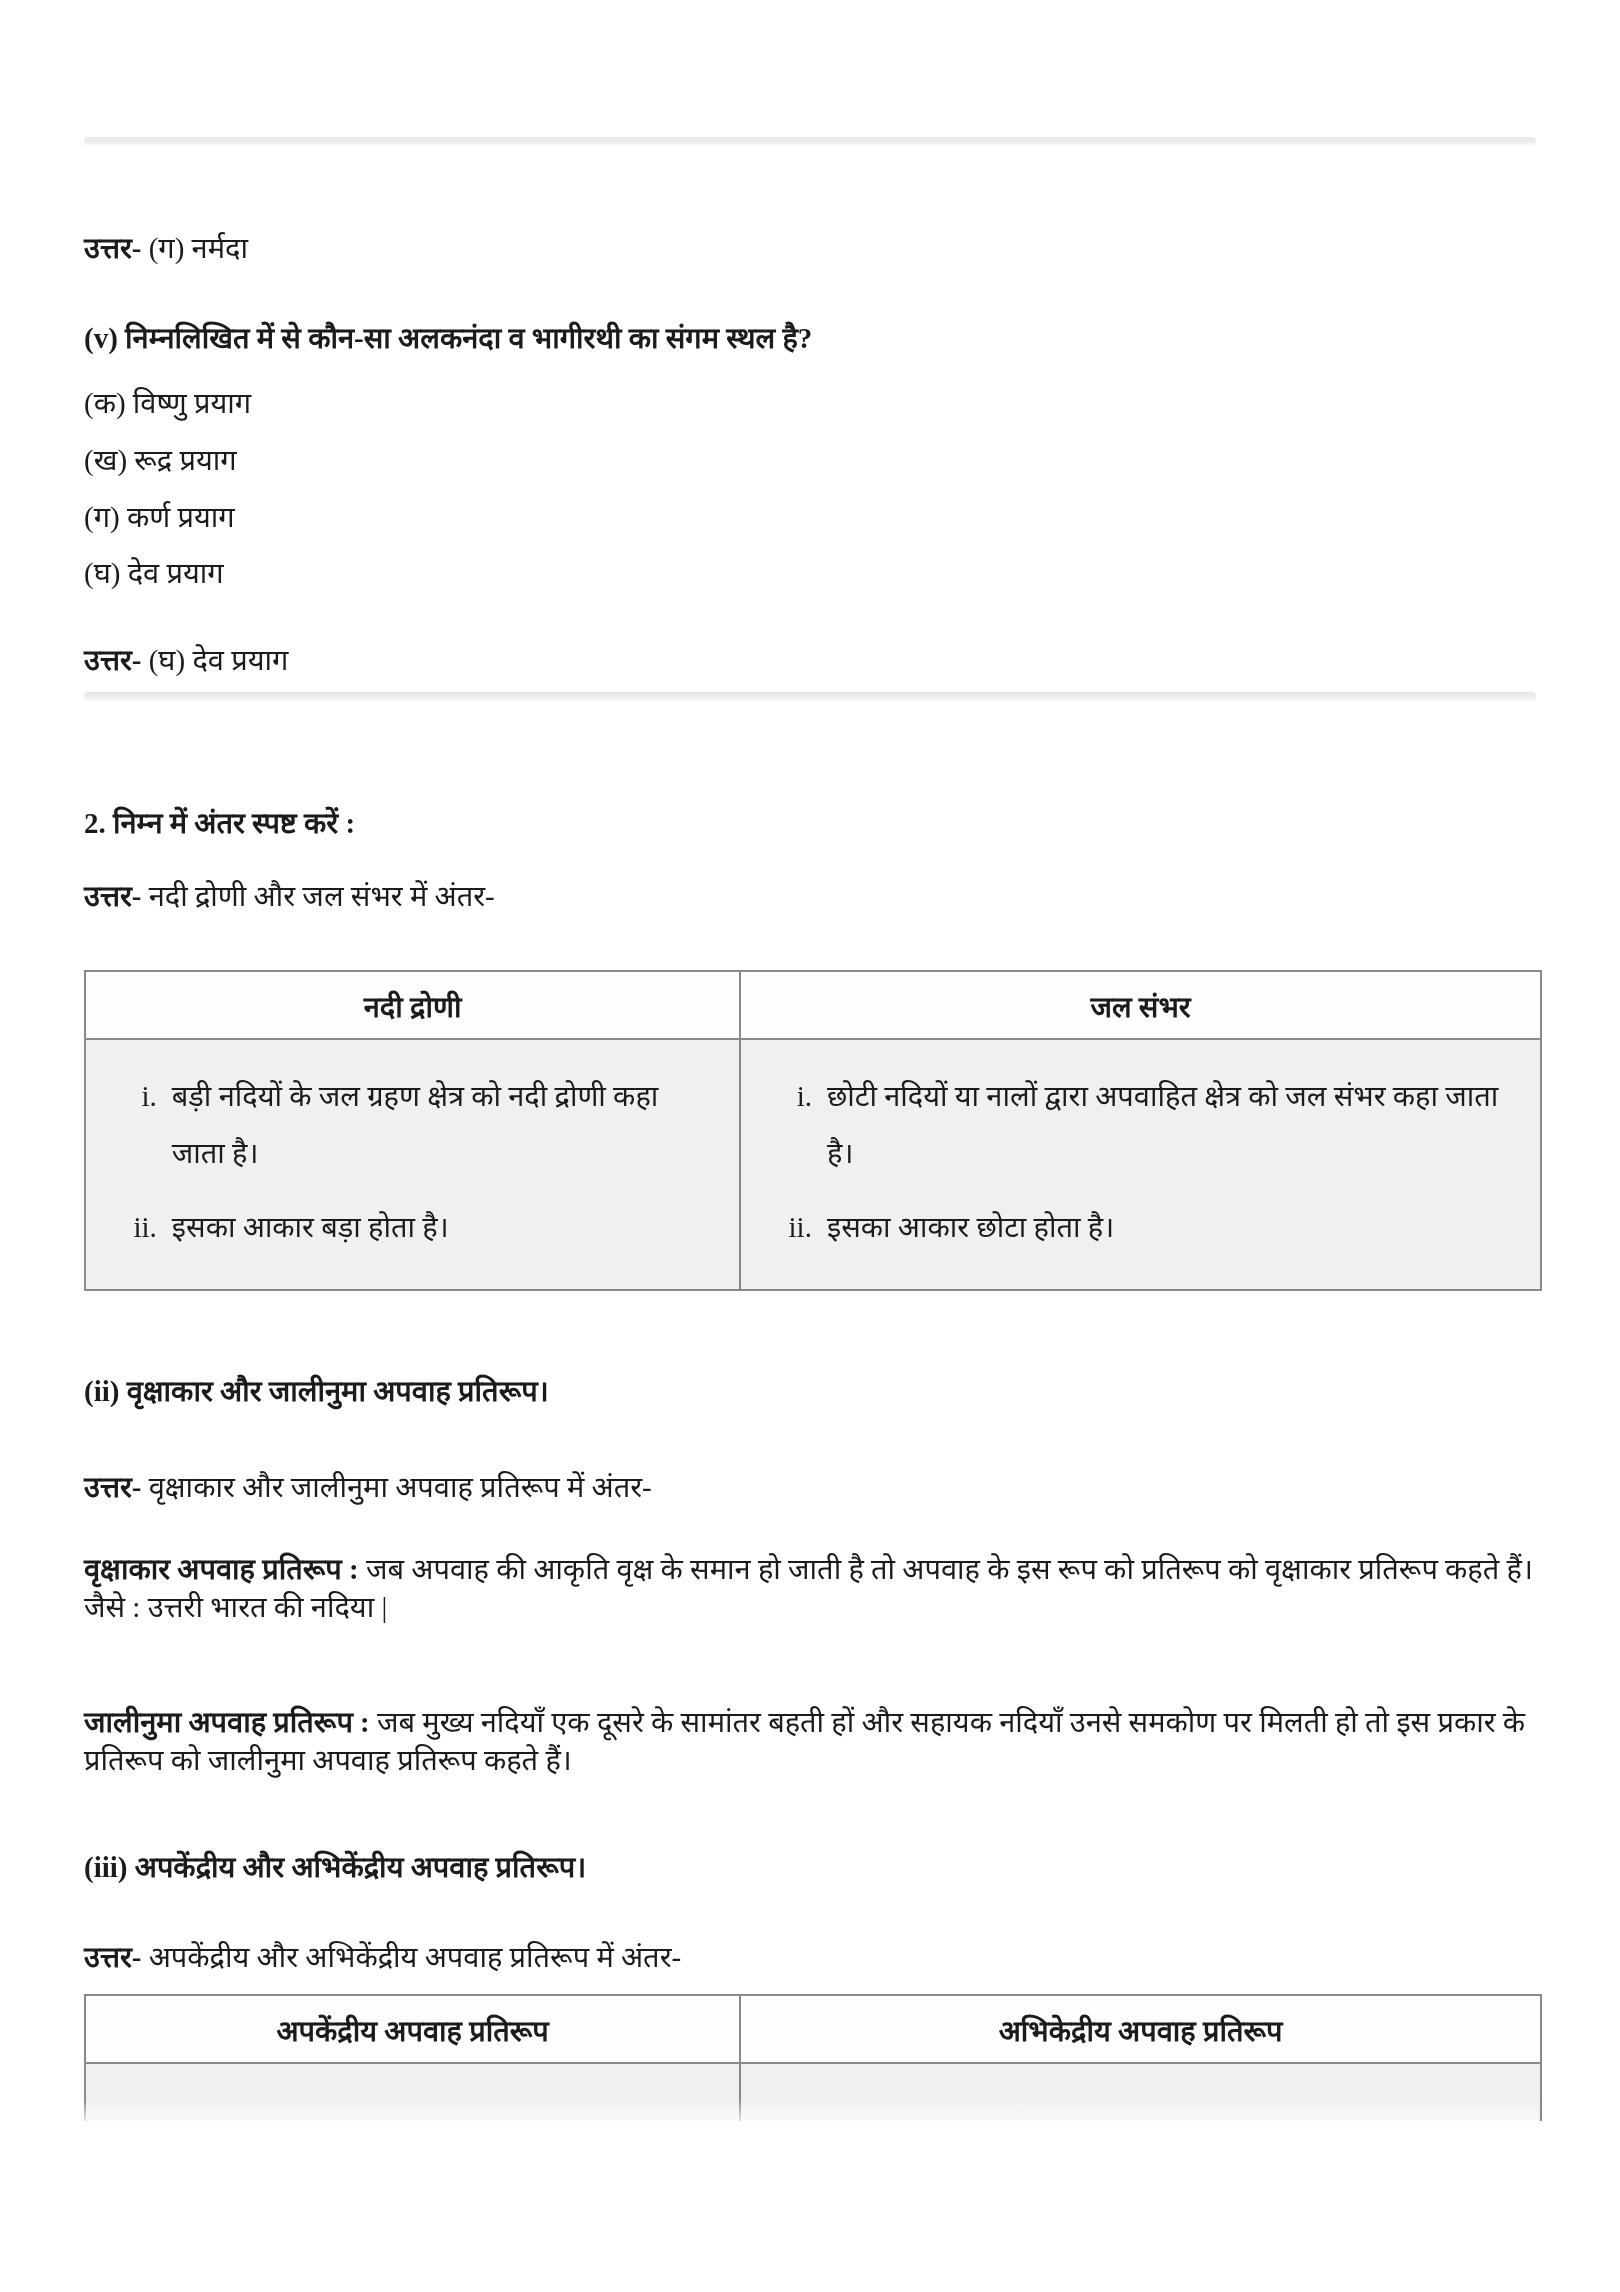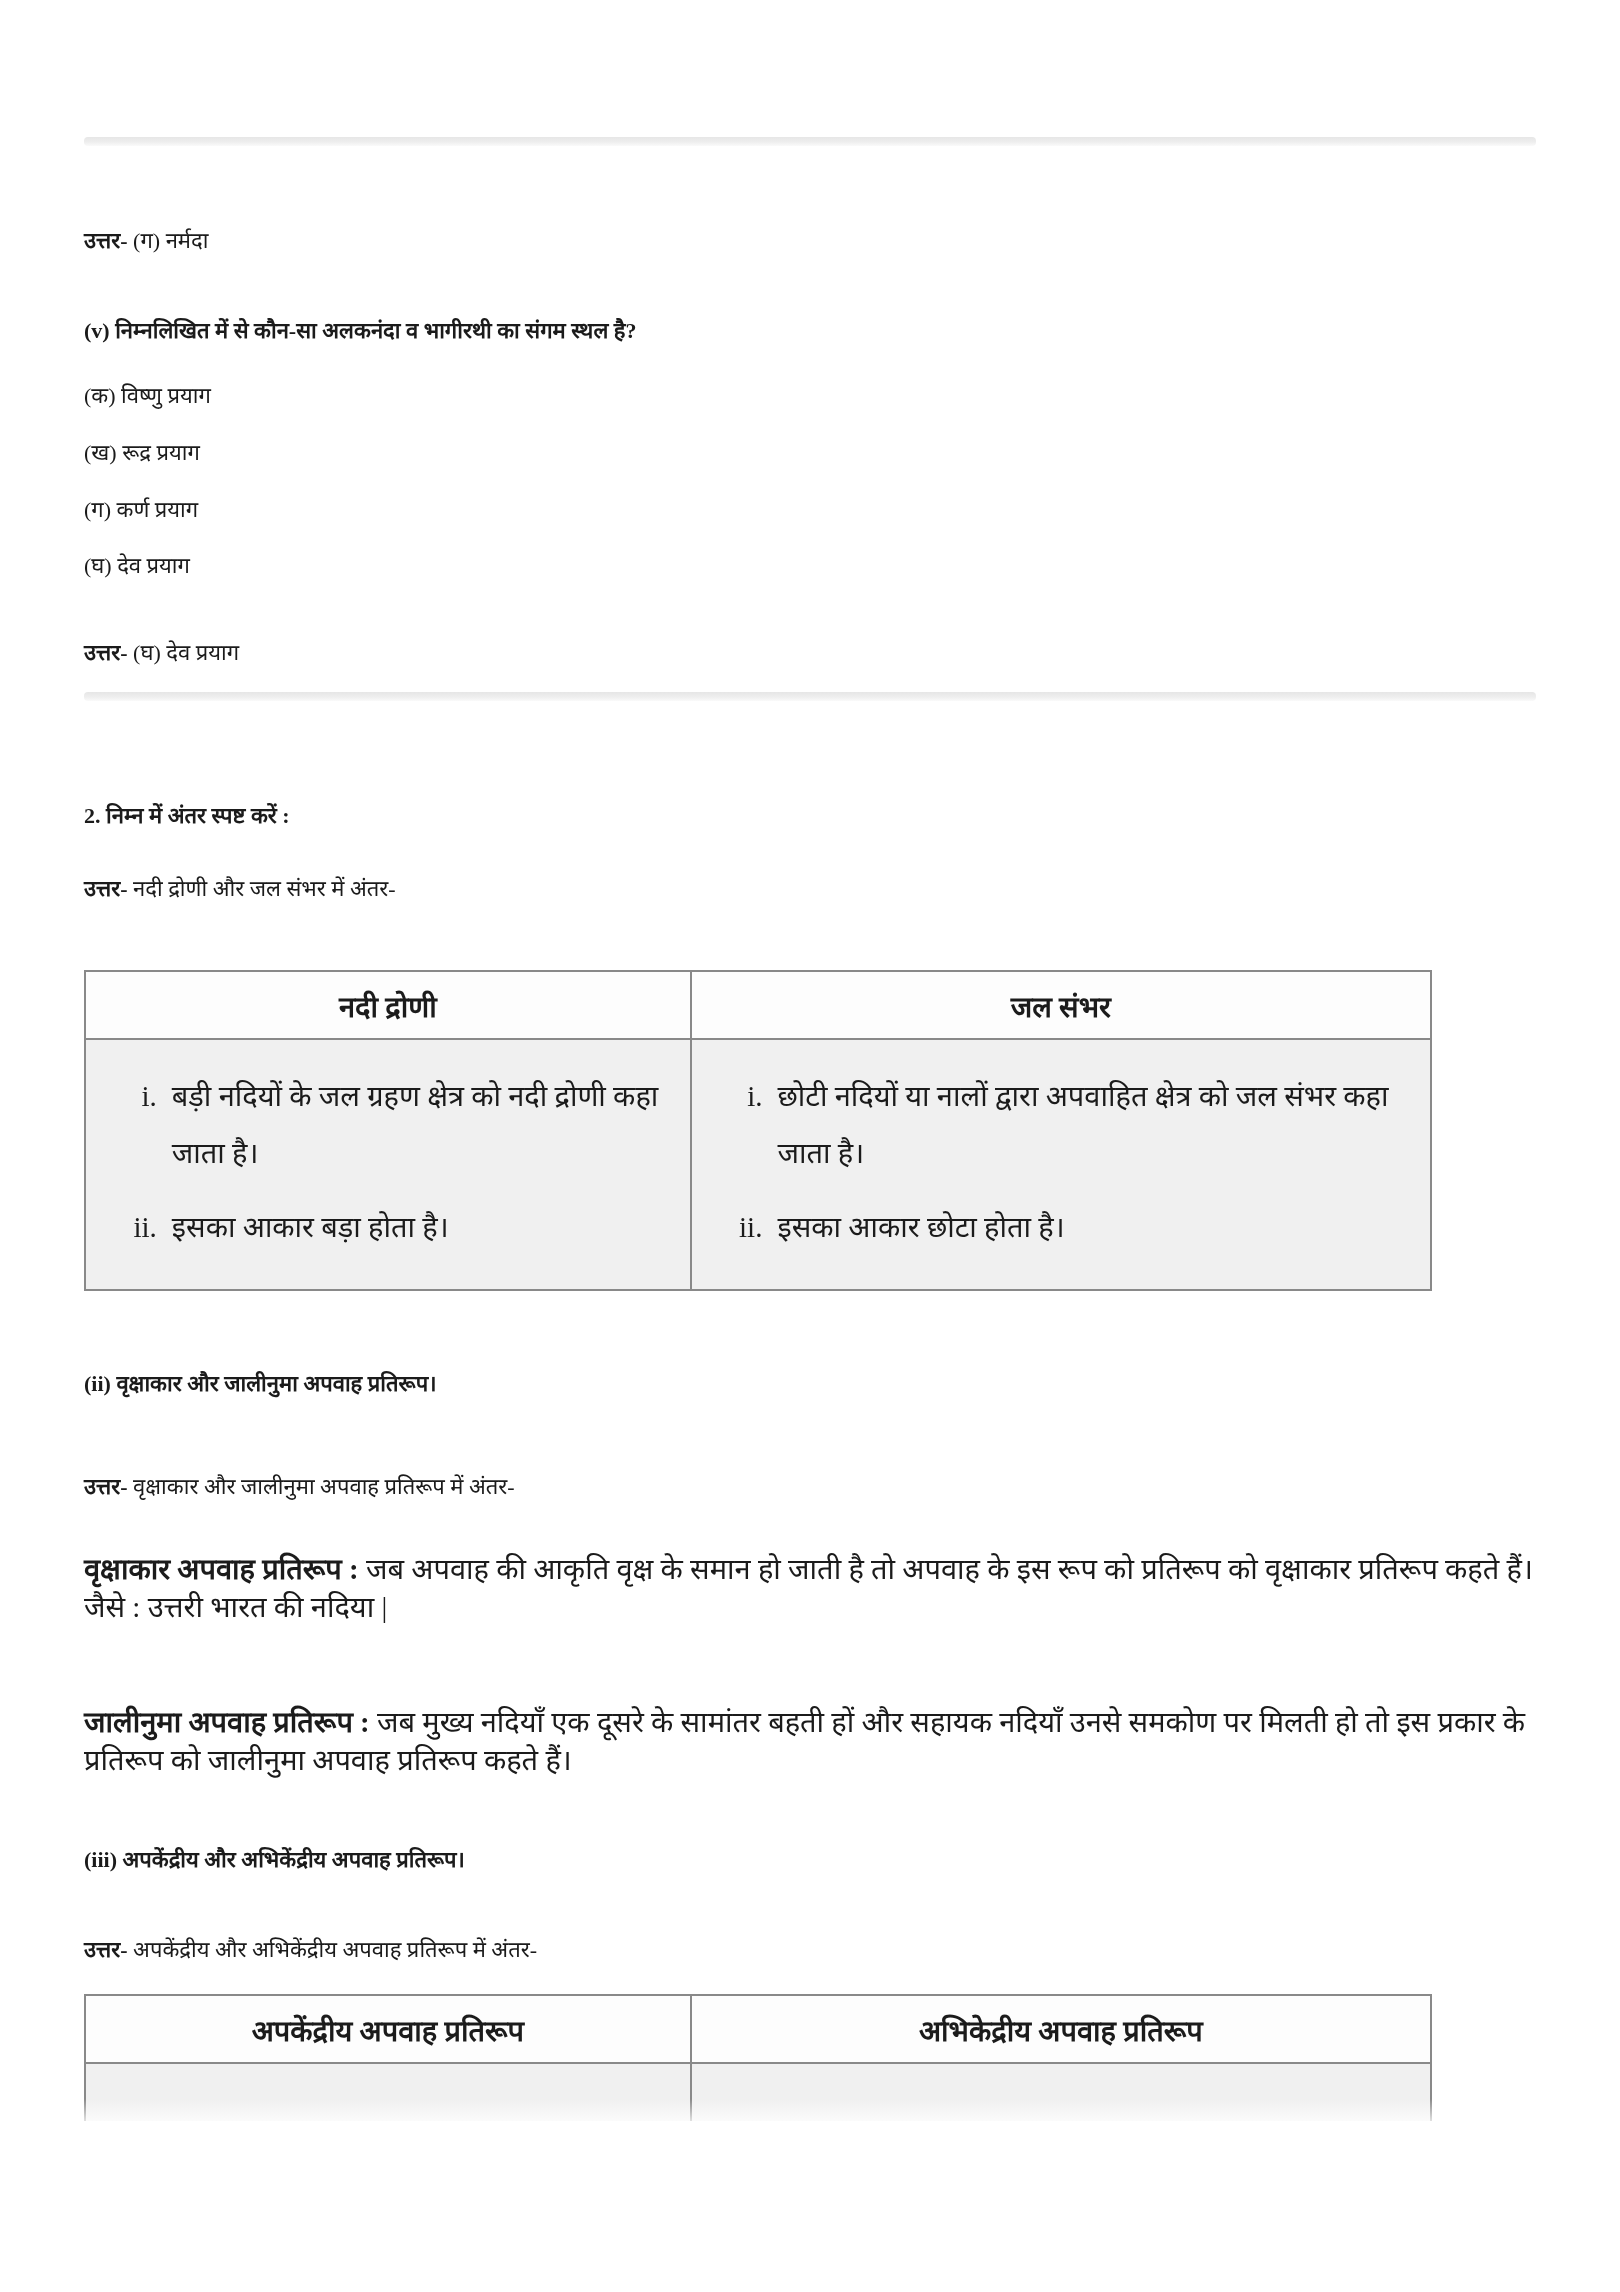--- a/index.html
+++ b/index.html
@@ -21,39 +21,39 @@
     left: 84px;
     width: 1452px;
     height: 8.8px;
     border-radius: 3.9px;
     background: linear-gradient(180deg, #e6e6e6 0%, #eeeeee 55%, #fafafa 100%);
   }
   .line {
     position: absolute;
     left: 84px;
     width: 1452px;
-    font-size: 22px;
+    font-size: 29px;
     line-height: 46px;
     white-space: nowrap;
   }
   .para {
     position: absolute;
     left: 84px;
     width: 1452px;
     font-size: 29px;
     line-height: 38px;
     white-space: normal;
   }
   .b { font-weight: bold; }
   .bold { font-weight: bold; }
 
   table.cmp-table {
     position: absolute;
     left: 84px;
-    width: 1348px;
+    width: 1458px;
     border-collapse: collapse;
     table-layout: fixed;
   }
   .cmp-table col.c1 { width: 45%; }
   .cmp-table col.c2 { width: 55%; }
   .cmp-table th {
     border: 2px solid #898989;
     background: #fdfdfd;
     font-weight: bold;
     font-size: 29px;

